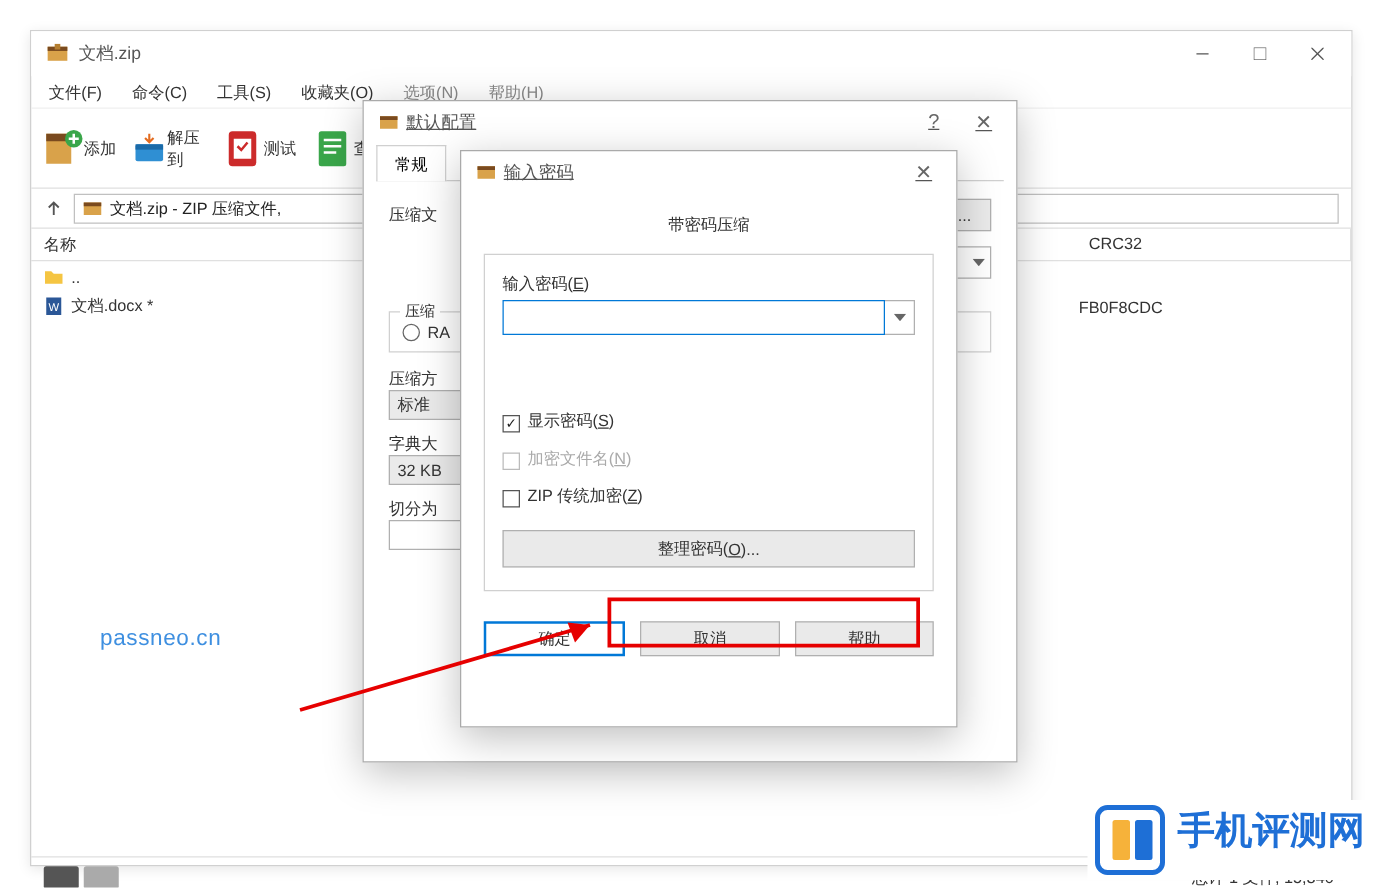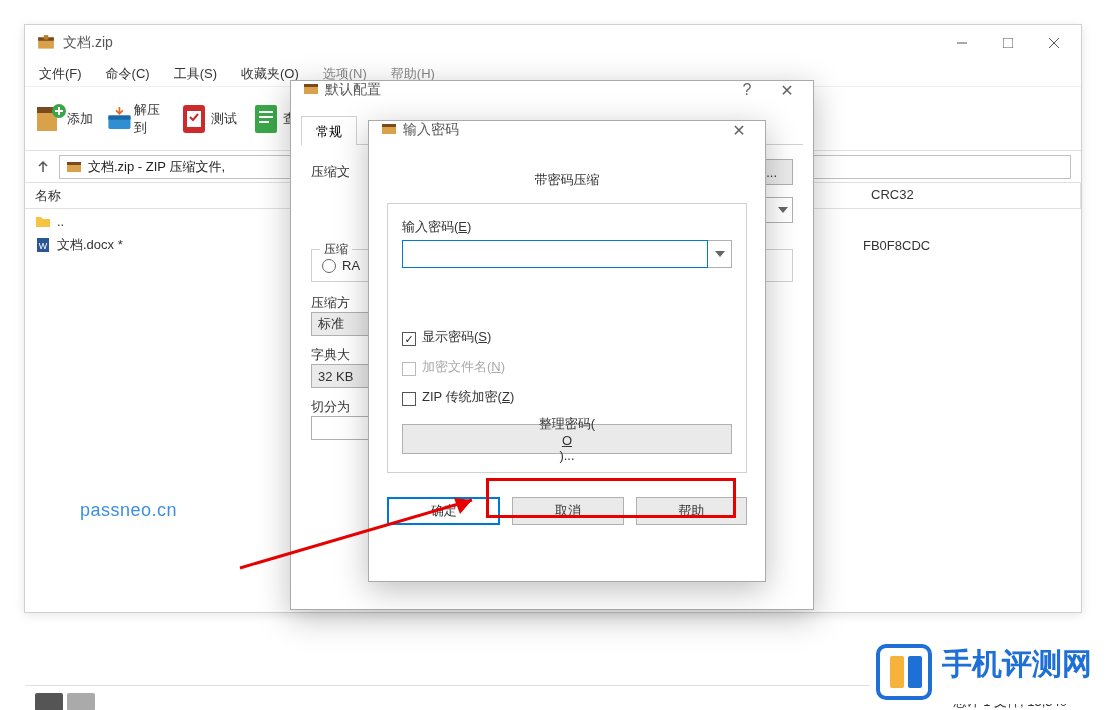--- a/index.html
+++ b/index.html
@@ -1,19 +1,19 @@
 <!DOCTYPE html>
 <html><head>
 <meta charset="utf-8">
 <style>
 * { box-sizing: border-box; font-family: "Microsoft YaHei", "Segoe UI", sans-serif; }
 body { margin: 0; background: #fff; width: 1106px; height: 710px; position: relative; overflow: hidden; }
 
 
-.main-window { position: absolute; left: 24px; top: 24px; width: 1058px; height: 589px; border: 1px solid #d0d0d0; background: #fff; box-shadow: 0 2px 10px rgba(0,0,0,0.1);}
+.main-window { position: absolute; left: 24px; top: 24px; width: 1058px; height: 669px; border: 1px solid #d0d0d0; background: #fff; box-shadow: 0 2px 10px rgba(0,0,0,0.1);}
 .titlebar { height: 36px; display: flex; align-items: center; padding: 0 4px; background: #fff; }
 .titlebar .icon-main { width: 18px; height: 18px; margin: 0 8px; }
 .titlebar .title { flex: 1; font-size: 14px; color: #555; }
 .win-controls { display: flex; }
 .win-btn { width: 46px; height: 30px; display: flex; align-items: center; justify-content: center; cursor: pointer; }
 .win-btn svg { width: 10px; height: 10px; stroke: #555; stroke-width: 1; fill: none; }
 
 .menubar { height: 26px; display: flex; align-items: center; padding: 0 8px; gap: 12px; font-size: 13px; color: #333; border-bottom: 1px solid #f0f0f0;}
 .menu-item { padding: 2px 6px; cursor: pointer; }
 .menu-item.dim { color: #888; }
@@ -38,21 +38,21 @@
 .docx-ico { width:16px; height:16px; }
 .crc-val { position:absolute; left:838px; }
 
 .statusbar { height: 32px; border-top:1px solid #e0e0e0; display:flex; align-items:center; justify-content:flex-end; padding:0 14px; font-size:13px; color:#333;}
 .status-left { position:absolute; left:10px; display:flex; gap:4px;}
 .status-icon { width:28px; height:18px; background:#888; border-radius:2px;}
 
 
 .dialog { position:absolute; border:1px solid #aaa; background:#fff; box-shadow:0 8px 30px rgba(0,0,0,0.25);}
 .dialog.cfg { left:290px; top:80px; width:524px; height:530px;}
-.dlg-title { height:34px; display:flex; padding:0 6px; color:#555; font-size:14px; }
+.dlg-title { height:34px; display:flex; align-items:center; padding:0 6px; color:#555; font-size:14px;text-decoration:underline; }
 .dlg-title .sp { flex:1;}
 .dlg-title .q,.dlg-title .x { width:40px; text-align:center; cursor:pointer; color:#666; font-size:16px;}
 .tabs { height:30px; display:flex; border-bottom:1px solid #d0d0d0; margin:0 10px; font-size:13px;}
 .tab { padding:6px 14px; border:1px solid #d0d0d0; border-bottom:none; background:#fff; margin-right:2px; cursor:pointer; position:relative; top:1px;}
 .cfg-body { padding:14px 20px; font-size:13px; color:#333;}
 .field-row { display:flex; align-items:center; gap:10px; margin-bottom:12px;}
 .field-label { width:50px; }
 .combo-wide { flex:1; height:26px; border:1px solid #b0b0b0; display:flex; align-items:center; justify-content:flex-end; padding:0 4px;}
 .btn-b { width:60px; height:26px; border:1px solid #b0b0b0; background:#eaeaea; cursor:pointer; display:flex; align-items:center; justify-content:center;}
 .group-box { border:1px solid #d0d0d0; padding:10px; margin-bottom:12px; position:relative;}
@@ -71,21 +71,21 @@
 .u { text-decoration:underline;}
 .pwd-input-row { display:flex;}
 .pwd-input { flex:1; height:28px; border:1px solid #0078d7; outline:none; padding:0 6px;}
 .pwd-chev { width:24px; height:28px; border:1px solid #b0b0b0; border-left:none; display:flex; align-items:center; justify-content:center; cursor:pointer;}
 .chk-row { display:flex; align-items:flex-end; gap:6px; margin-top:12px;}
 .chk { width:14px; height:14px; border:1px solid #555; display:flex; align-items:center; justify-content:center;}
 .chk.checked::after { content:"✓"; font-size:11px; color:#222; line-height:1;}
 .chk.disabled { border-color:#bbb;}
 .chk-row.disabled { color:#aaa;}
 .org-btn-wrap { margin-top:18px;}
-.org-btn { width:100%; height:30px; border:1px solid #b0b0b0; background:#eaeaea; cursor:pointer; display:flex; align-items:center; justify-content:center;flex-direction:column; }
+.org-btn { width:100%; height:30px; border:1px solid #b0b0b0; background:#eaeaea; cursor:pointer; display:flex; align-items:center; justify-content:center; }
 .pwd-buttons { display:flex; justify-content:space-between; gap:12px; margin-top:24px;}
 .pwd-buttons .btn { flex:1;}
 .btn.primary { border:2px solid #0078d7; background:#fff;}
 
 
 .red-rect { position:absolute; border:3px solid #e60000; pointer-events:none;}
 .red-arrow { position:absolute; pointer-events:none;}
 
 
 .watermark { position:absolute; left:80px; top:500px; color:#3e8fe0; font-size:18px; font-family: "Segoe UI", sans-serif; letter-spacing:0.5px;}

